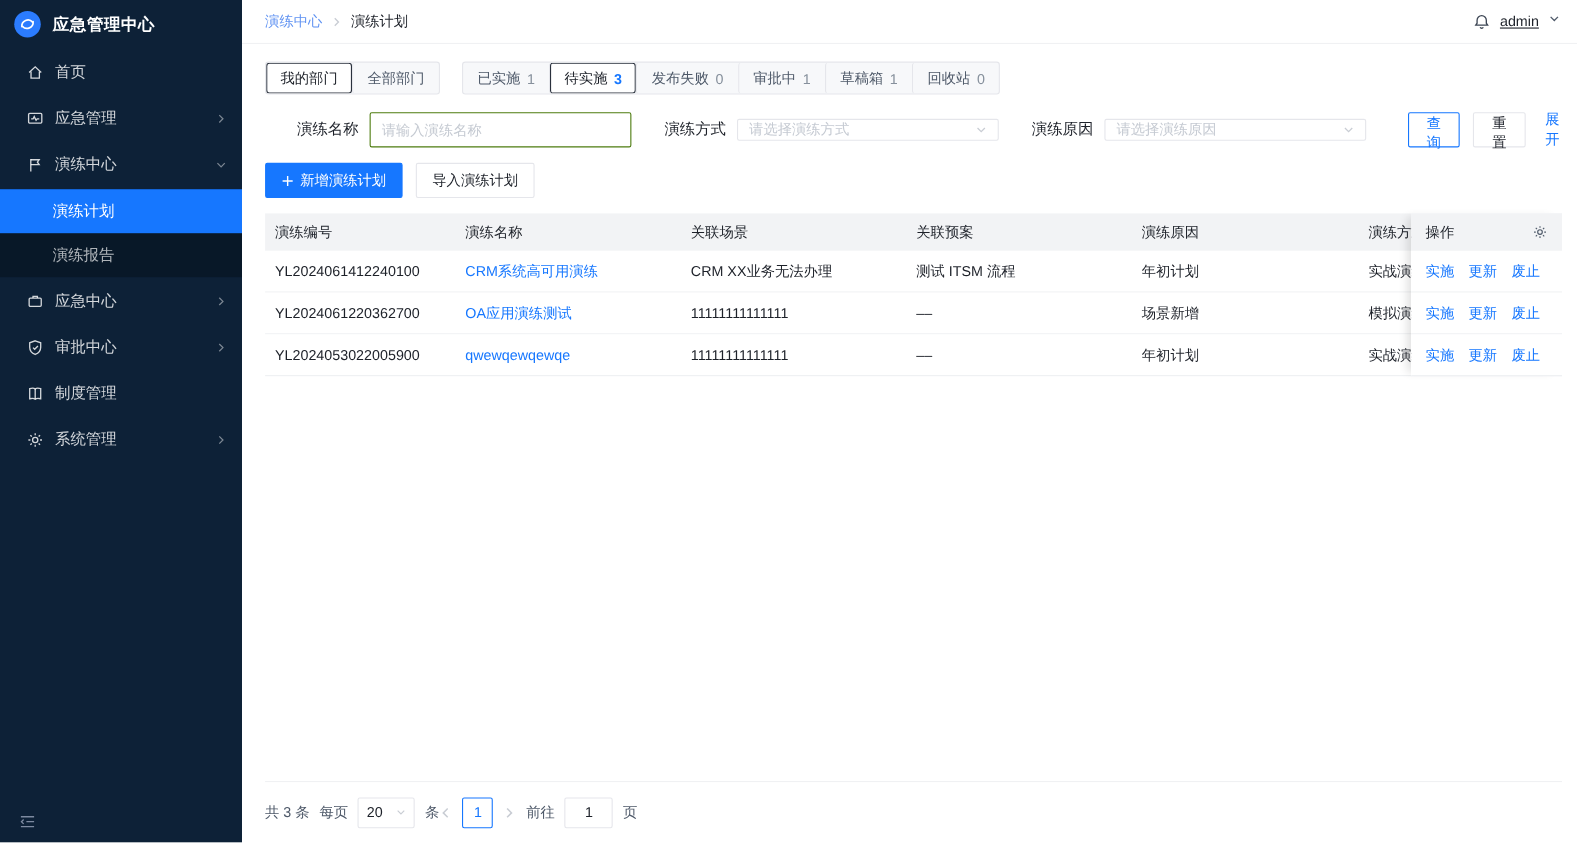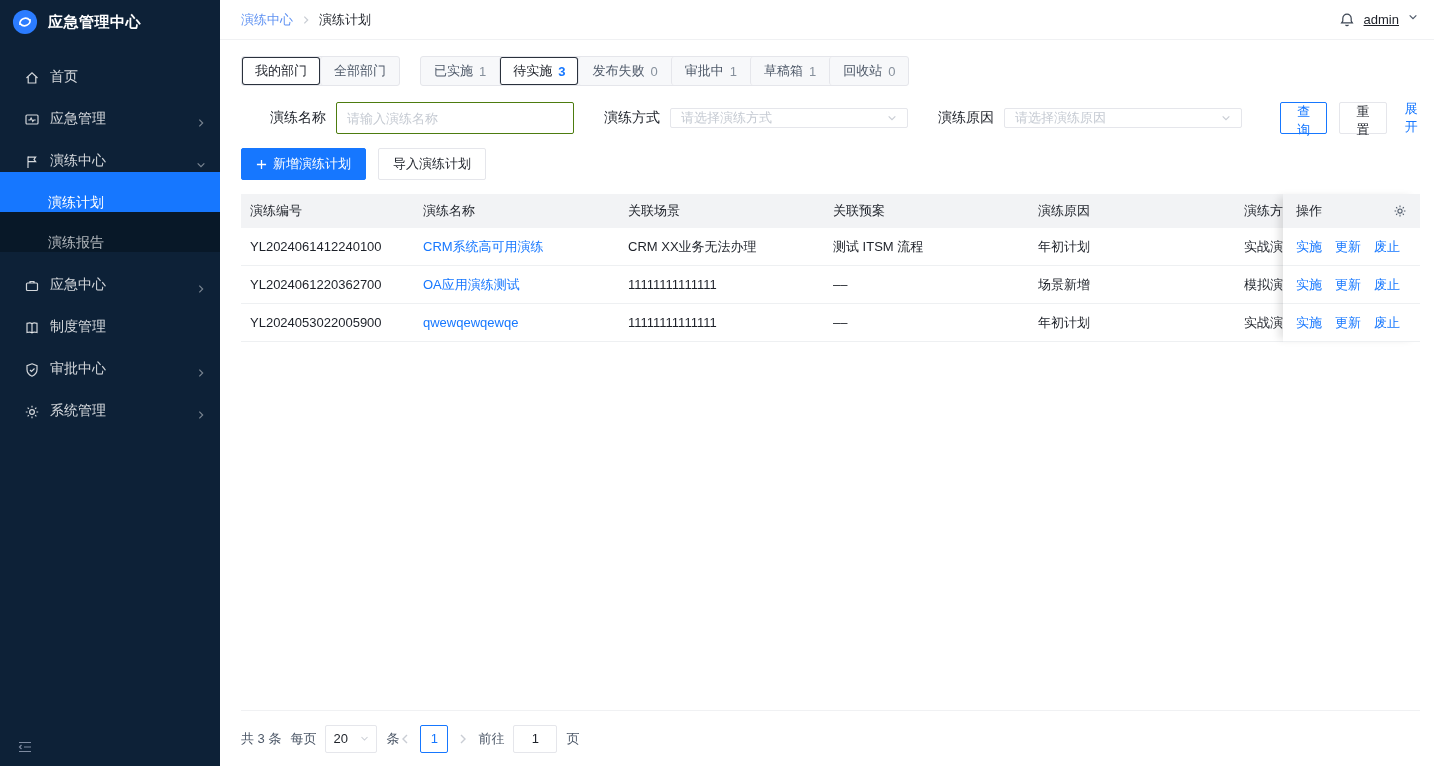--- a/index.html
+++ b/index.html
@@ -9,21 +9,21 @@
     font-size: 14px; color:#1d2129; background:#fff;
   }
   .app { display:flex; width:100%; height:100%; }
 
   
   .sidebar { width:220px; flex-shrink:0; background:#0d2137; color:rgba(255,255,255,.82); position:relative; }
   .logo-row { height:44px; display:flex; align-items:center; gap:10px; padding:0 12px; }
   .logo-icon { width:26px; height:26px; flex-shrink:0; }
   .app-title { color:#fff; font-weight:bold; font-size:15px; letter-spacing:.5px; }
   .menu { margin-top:2px; }
-  .menu-item { height:40px; display:flex; align-items:flex-end; gap:10px; padding:0 14px 0 24px; cursor:pointer; margin:2px 0; }
+  .menu-item { height:40px; display:flex; align-items:center; gap:10px; padding:0 14px 0 24px; cursor:pointer; margin:2px 0; }
   .mi-icon { width:16px; height:16px; display:flex; align-items:center; justify-content:center; flex-shrink:0; }
   .mi-icon svg { width:16px; height:16px; }
   .mi-label { flex:1; white-space:nowrap; }
   .mi-arrow { width:10px; height:10px; color:rgba(255,255,255,.45); display:flex; }
   .mi-arrow svg { width:10px; height:10px; }
   .submenu { background:#081828; }
   .submenu .menu-item { padding-left:48px; margin:0; color:rgba(255,255,255,.68); }
   .menu-item.active { background:#1677ff; color:#fff; }
   .collapse-btn { position:absolute; left:16px; bottom:10px; width:18px; height:18px; color:#7d8aa0; cursor:pointer; }
   .collapse-btn svg { width:18px; height:18px; }
@@ -176,40 +176,40 @@
         <span class="mi-arrow">
           <svg viewBox="0 0 12 12" fill="none" stroke="currentColor" stroke-width="1.4">
               <path d="M4 2l4 4-4 4"></path>
             </svg>
         </span>
       </div>
 
       <div class="menu-item">
         <span class="mi-icon">
           <svg viewBox="0 0 16 16" fill="none" stroke="currentColor" stroke-width="1.2">
+              <path d="M8 1.8l5 1.8v4c0 3-2 5.4-5 6.6-3-1.2-5-3.6-5-6.6v-4z"></path>
+              <path d="M6 8l1.5 1.5 3-3"></path>
+            </svg>
+        </span>
+        <span class="mi-label">审批中心</span>
+        <span class="mi-arrow">
+          <svg viewBox="0 0 12 12" fill="none" stroke="currentColor" stroke-width="1.4">
+              <path d="M4 2l4 4-4 4"></path>
+            </svg>
+        </span>
+      </div>
+
+      <div class="menu-item">
+        <span class="mi-icon">
+          <svg viewBox="0 0 16 16" fill="none" stroke="currentColor" stroke-width="1.2">
               <path d="M8 3.6C7 2.8 5 2.8 3 3.3v9.2c2-.5 4-.4 5 .4 1-.8 3-.9 5-.4V3.3c-2-.5-4-.5-5 .3z"></path>
               <path d="M8 3.6V13"></path>
             </svg>
         </span>
         <span class="mi-label">制度管理</span>
-      </div>
-
-      <div class="menu-item">
-        <span class="mi-icon">
-          <svg viewBox="0 0 16 16" fill="none" stroke="currentColor" stroke-width="1.2">
-              <path d="M8 1.8l5 1.8v4c0 3-2 5.4-5 6.6-3-1.2-5-3.6-5-6.6v-4z"></path>
-              <path d="M6 8l1.5 1.5 3-3"></path>
-            </svg>
-        </span>
-        <span class="mi-label">审批中心</span>
-        <span class="mi-arrow">
-          <svg viewBox="0 0 12 12" fill="none" stroke="currentColor" stroke-width="1.4">
-              <path d="M4 2l4 4-4 4"></path>
-            </svg>
-        </span>
       </div>
 
       <div class="menu-item">
         <span class="mi-icon">
           <svg viewBox="0 0 16 16" fill="none" stroke="currentColor" stroke-width="1.2">
               <circle cx="8" cy="8" r="2.4"></circle>
               <path d="M8 1.8v1.8M8 12.4v1.8M1.8 8h1.8M12.4 8h1.8M3.6 3.6l1.3 1.3M11.1 11.1l1.3 1.3M12.4 3.6l-1.3 1.3M4.9 11.1l-1.3 1.3"></path>
             </svg>
         </span>
         <span class="mi-label">系统管理</span>

